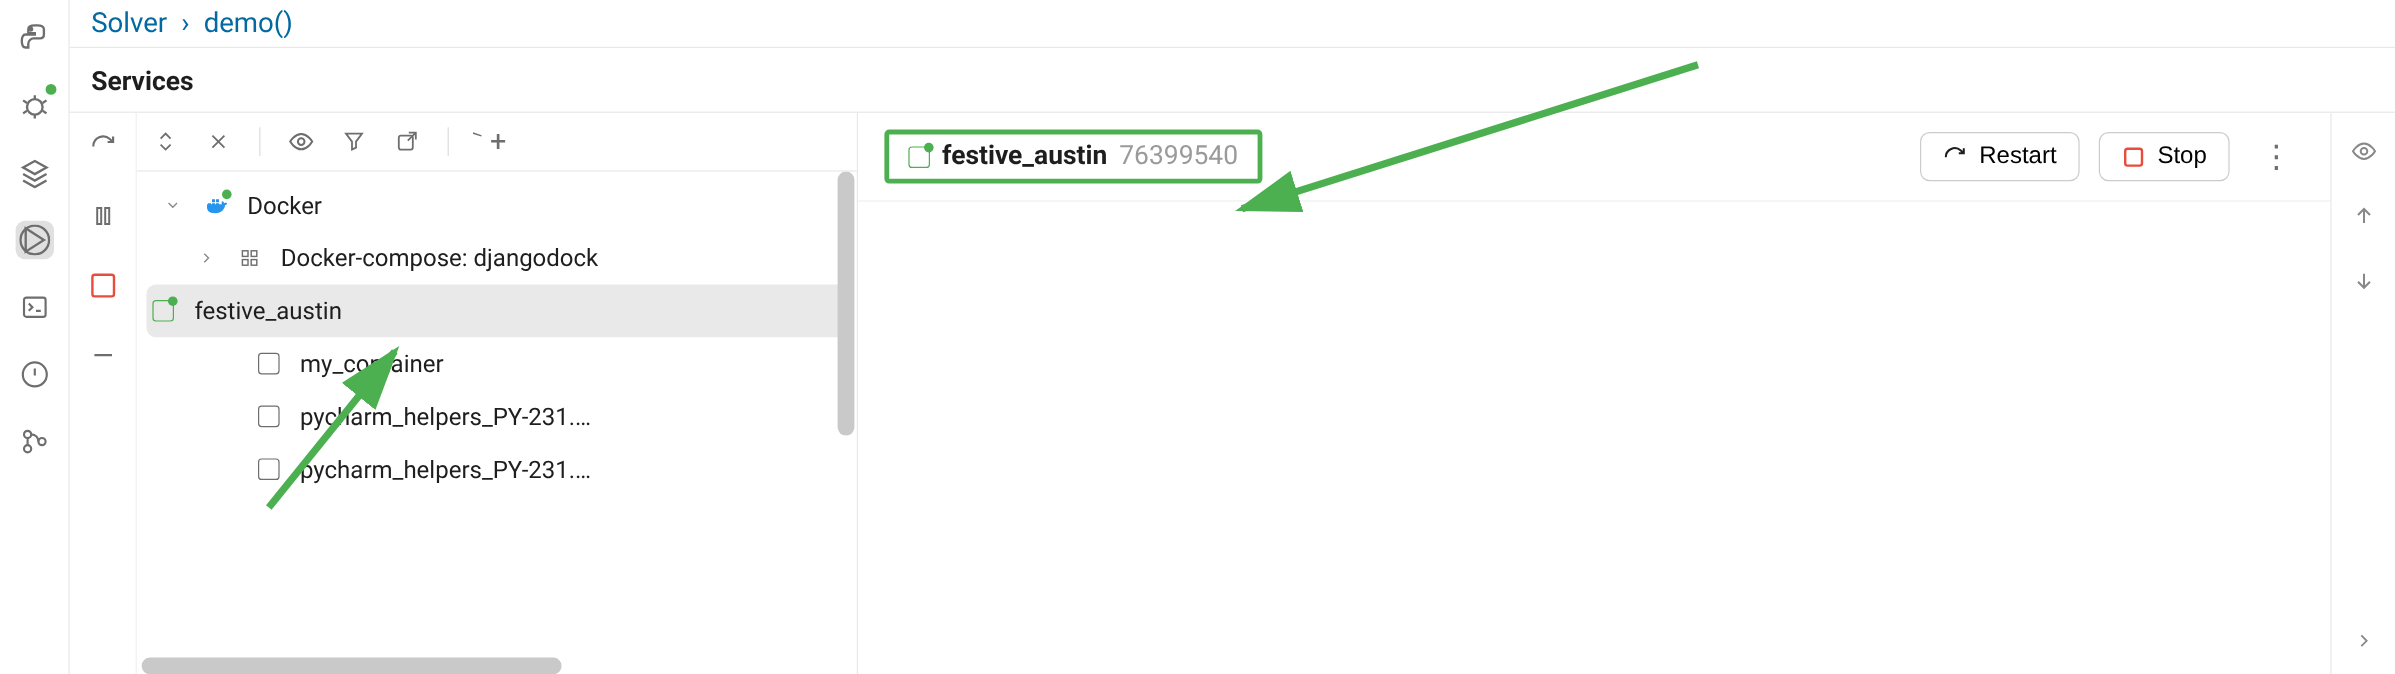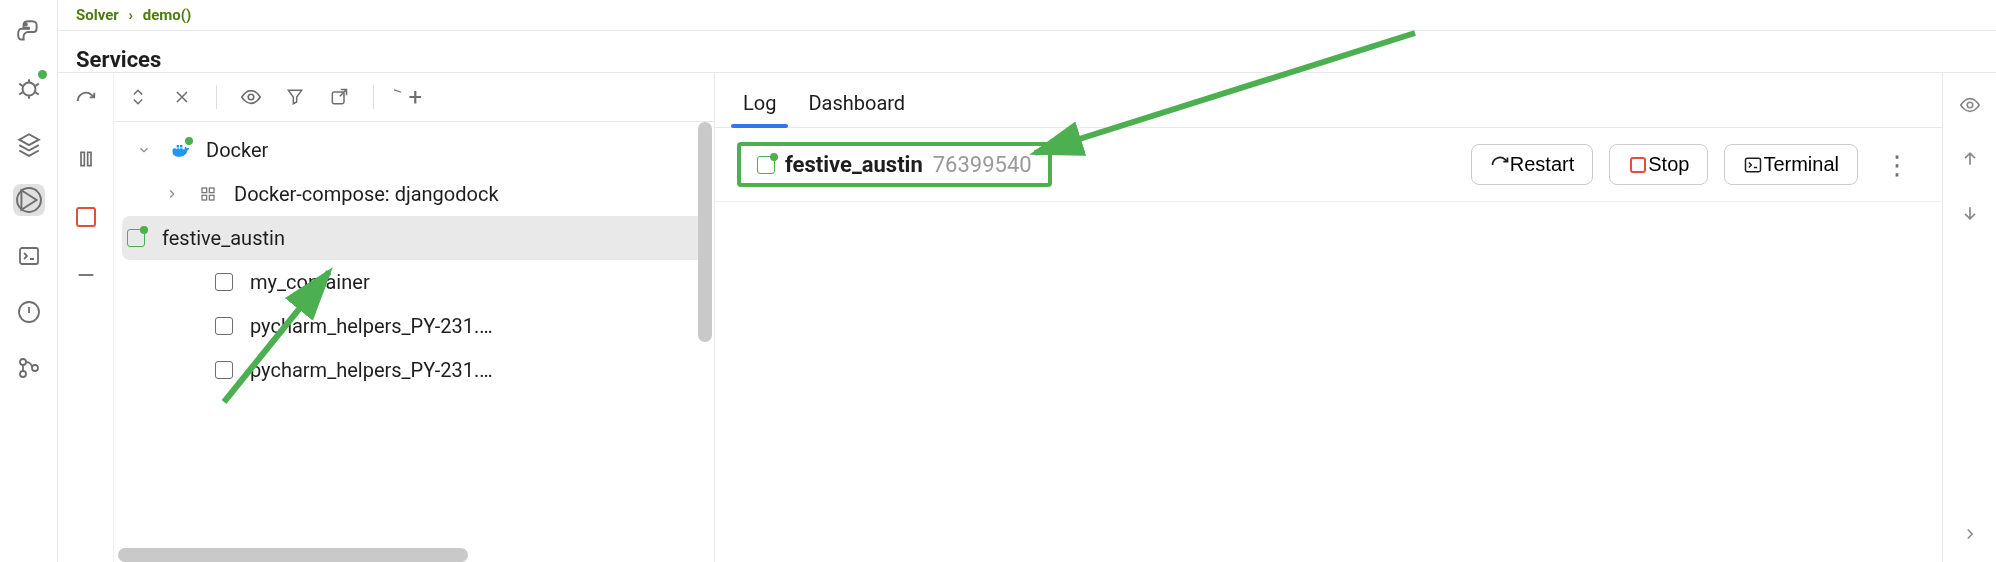--- a/index.html
+++ b/index.html
@@ -36,28 +36,27 @@
     .left-rail .rail-icon.active {
       background: #e0e0e0;
     }
     .main {
       flex: 1;
       display: flex;
       flex-direction: column;
     }
     .breadcrumb {
       padding: 6px 18px;
-      color: #4d7c0f;
-      font-size: 15px;
+      color: #0369a1;
+      font-size: 23px;
       border-bottom: 1px solid #e8e8e8;
-      font-weight: bold;
     }
     .breadcrumb .sep { margin: 0 6px; }
     .panel-title-row {
-      padding: 16px 18px 0;
+      padding: 16px 18px 12px;
       font-weight: 700;
       font-size: 22px;
       border-bottom: 1px solid #e8e8e8;
     }
     .body-row {
       display: flex;
       flex: 1;
       min-height: 0;
     }
     .tree-toolbar-col {
@@ -208,20 +207,21 @@
     .container-badge .hash { color: #9a9a9a; }
     .header-actions {
       margin-left: auto;
       display: flex;
       gap: 16px;
       align-items: center;
     }
     .btn {
       display: flex;
       align-items: center;
+      gap: 10px;
       padding: 8px 18px;
       border: 1px solid #ccc;
       border-radius: 8px;
       background: #fff;
       font-size: 20px;
       cursor: pointer;
     }
     .btn-icon { width: 20px; height: 20px; display:flex; align-items:center; justify-content:center; }
     .more-dots { font-size: 26px; color: #6e6e6e; cursor:pointer; padding: 0 10px;}
     .right-rail {
@@ -449,24 +449,20 @@
               <marker id="ah1" markerWidth="10" markerHeight="10" refX="8" refY="3" orient="auto">
                 <path d="M0,0 L0,6 L9,3 z" fill="#4caf50"></path>
               </marker>
             </defs>
           <line x1="10" y1="150" x2="115" y2="20" stroke="#4caf50" stroke-width="6" marker-end="url(#ah1)"></line>
         </svg>
       </div>
     </div>
 
     <div class="detail-panel">
-      <div class="tabs">
-        <div class="tab active">Log</div>
-        <div class="tab">Dashboard</div>
-      </div>
 
       <div class="detail-header">
         <div class="container-badge">
           <span class="node-icon">
             <div class="container-icon running"></div>
           </span>
           <span class="name">festive_austin</span>
           <span class="hash">76399540</span>
         </div>
 
@@ -478,29 +474,20 @@
                 </svg>
             </span>
             <span>Restart</span>
           </button>
           <button class="btn">
             <span class="btn-icon">
               <div class="stop-square" style="width:16px;height:16px;"></div>
             </span>
             <span>Stop</span>
           </button>
-          <button class="btn">
-            <span class="btn-icon">
-              <svg width="20" height="20" viewBox="0 0 24 24" fill="none" stroke="#1e1e1e" stroke-width="1.8">
-                  <rect x="3" y="4" width="18" height="16" rx="2"></rect>
-                  <path d="M7 9l3 3-3 3M13 15h4"></path>
-                </svg>
-            </span>
-            <span>Terminal</span>
-          </button>
           <div class="more-dots">⋮</div>
         </div>
       </div>
 
       <svg class="arrow-annotation" style="left:300px; top:-50px;" width="420" height="160">
         <defs>
             <marker id="ah2" markerWidth="10" markerHeight="10" refX="8" refY="3" orient="auto">
               <path d="M0,0 L0,6 L9,3 z" fill="#4caf50"></path>
             </marker>
           </defs>

